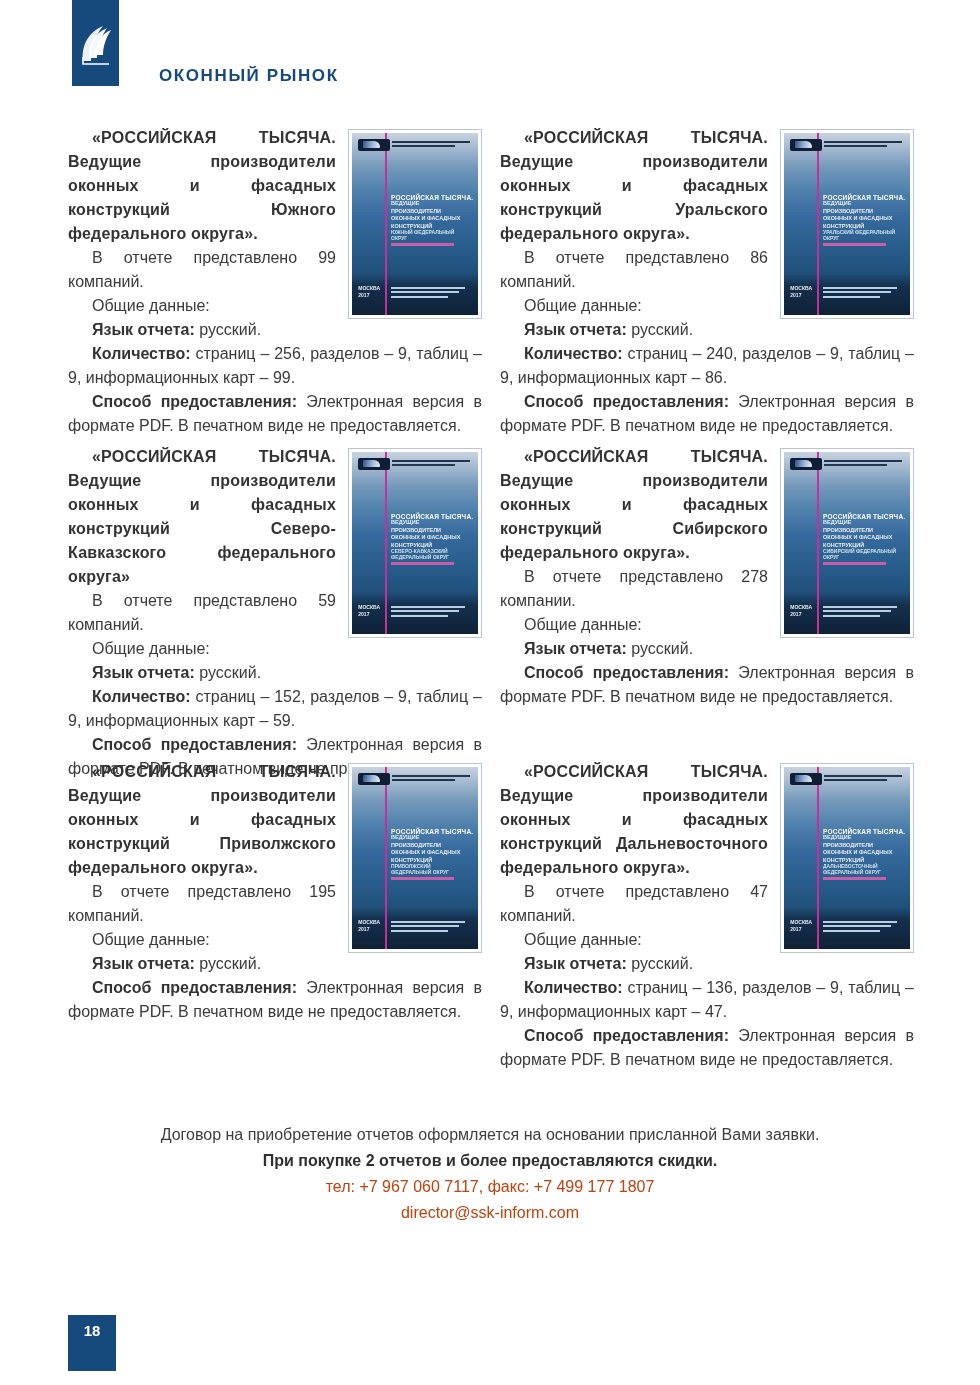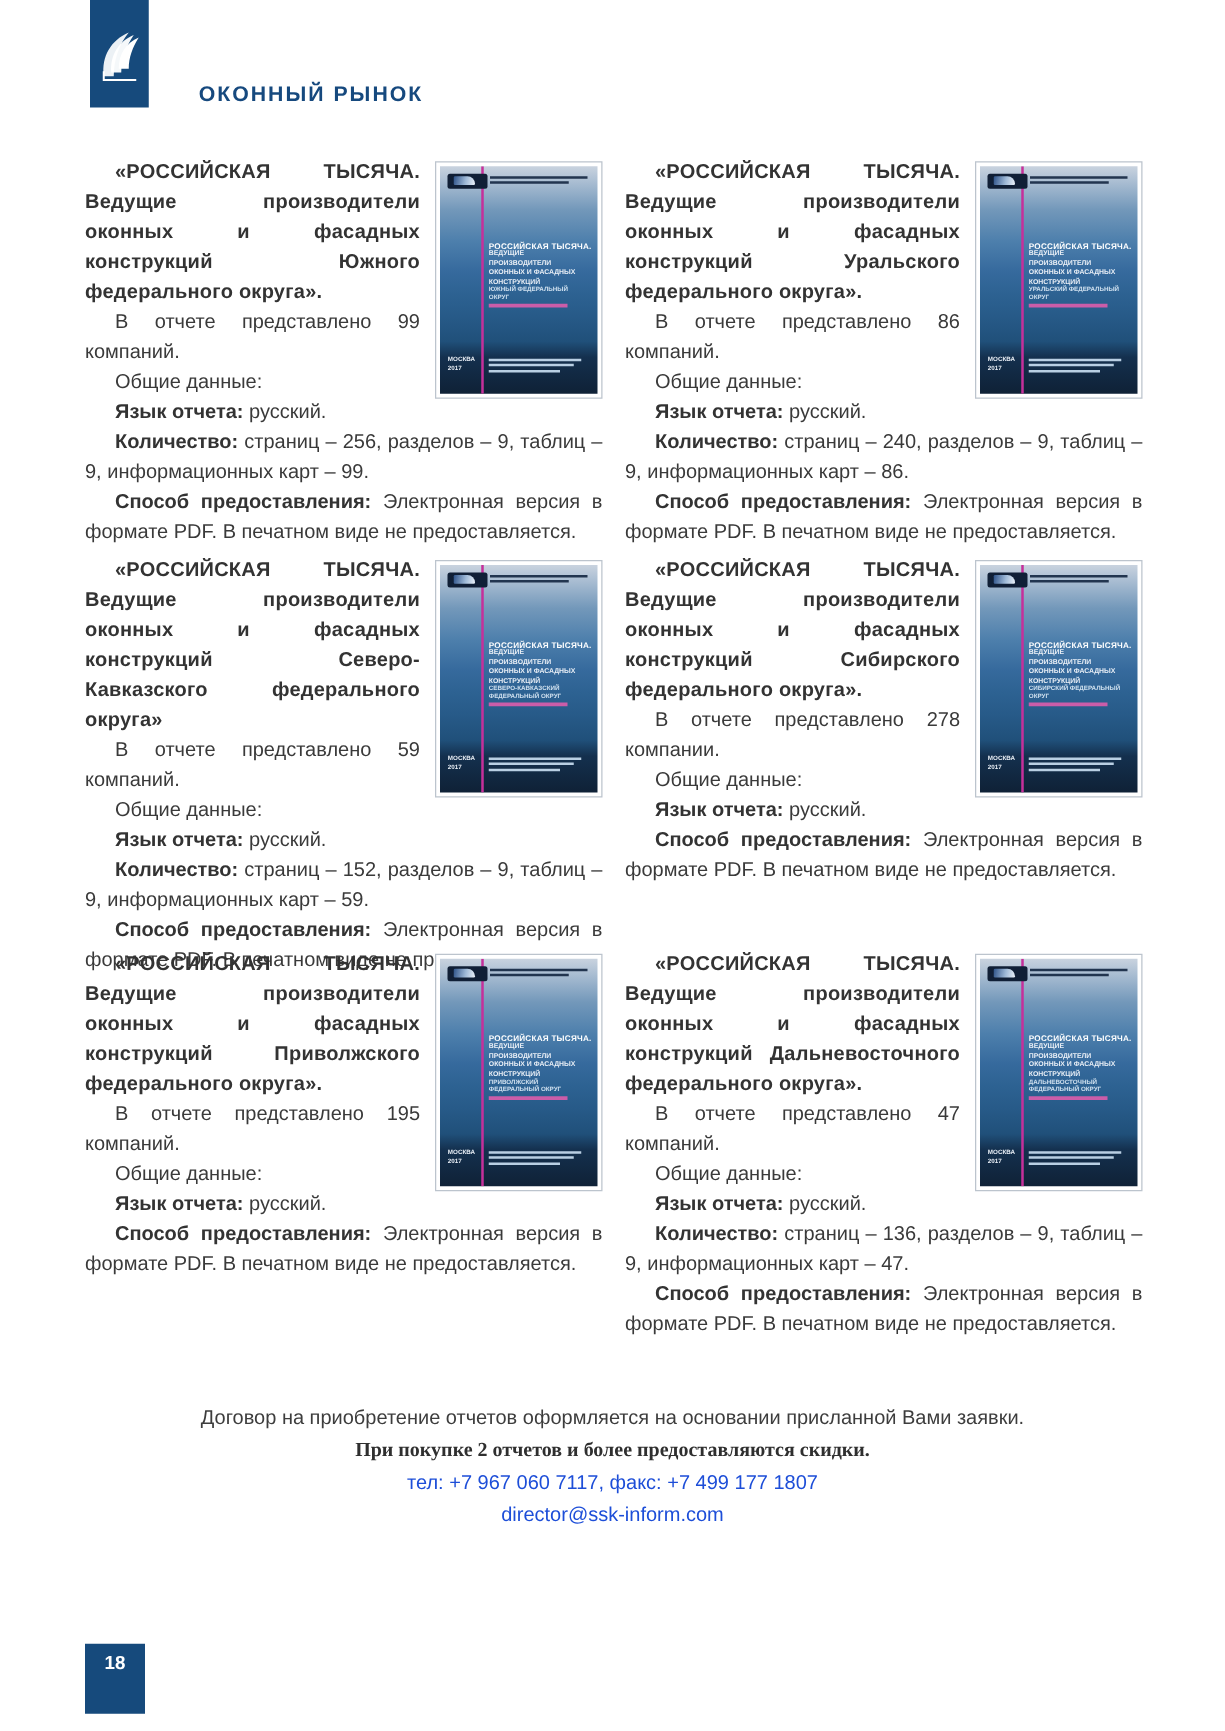--- a/index.html
+++ b/index.html
@@ -81,22 +81,22 @@
   .micro-bottom i { display:block; height:2px; margin-bottom:2.5px; background:#b9cfe3; }
   .micro-bottom i:nth-child(1){ width:92%; } .micro-bottom i:nth-child(2){ width:84%; }
   .micro-bottom i:nth-child(3){ width:70%; }
 
   
   .purchase-note {
     position:absolute; left:0; top:1122px; width:980px;
     text-align:center; font-size:16px; line-height:26px;
   }
   .purchase-note .n1 { color:#3d3d3d; }
-  .purchase-note .n2 { font-weight:bold; color:#2f2f2f;font-family:Liberation Serif, serif; }
-  .purchase-note .n3, .purchase-note .n4 { color:#1d4ed8; }
+  .purchase-note .n2 { font-weight:bold; color:#2f2f2f; }
+  .purchase-note .n3, .purchase-note .n4 { color:#c2410c; }
 
   
   .footer-square {
     position:absolute; left:68px; top:1315px; width:48px; height:56px;
     background:#164a7c; color:#ffffff; font-weight:bold; font-size:15px;
     text-align:center; padding-top:7px;
   }
   .footer-line {
     position:absolute; left:140px; top:1388px;
     font-size:13.5px; color:#1d4f80; letter-spacing:.6px;

